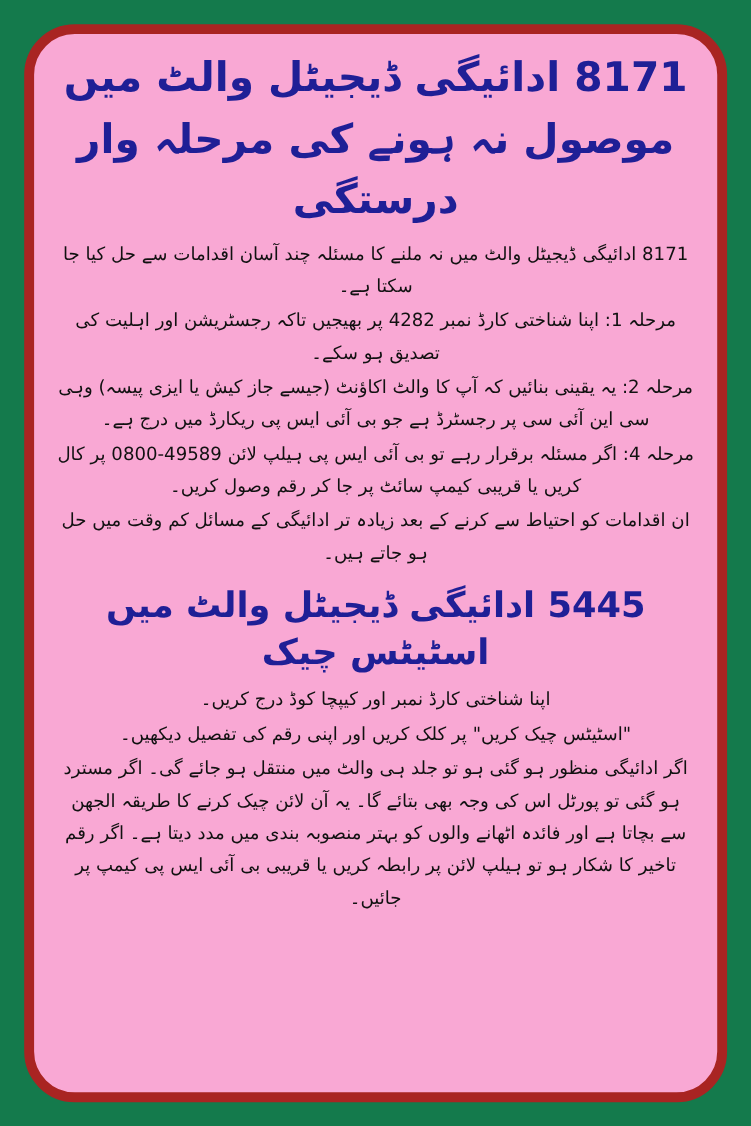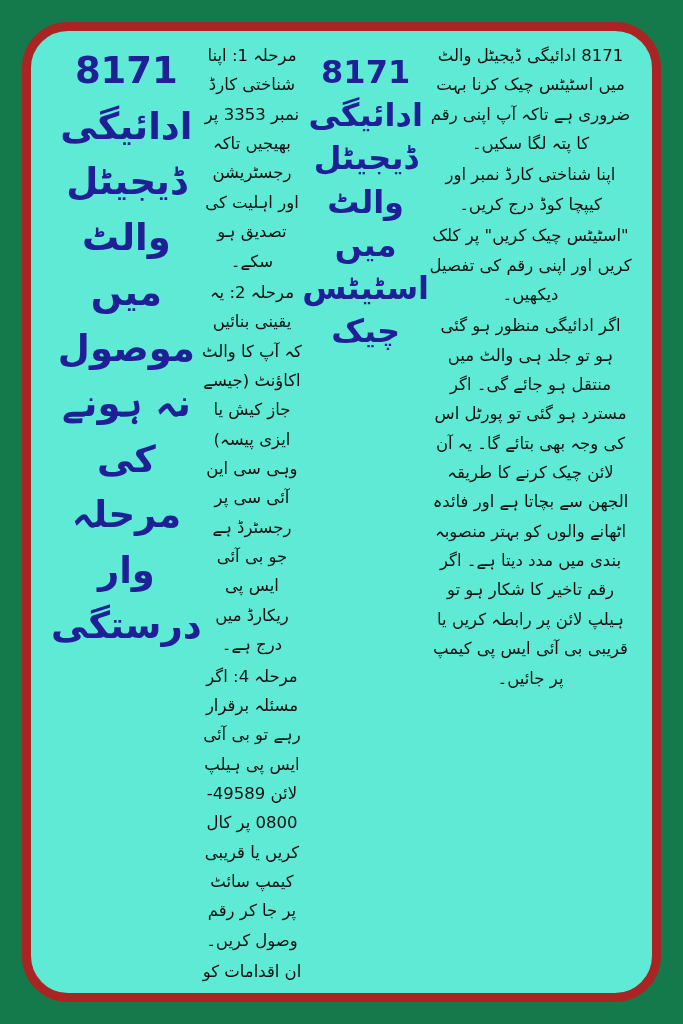--- a/index.html
+++ b/index.html
@@ -5,25 +5,25 @@
   html, body { margin: 0; padding: 0; }
   body {
     width: 683px; height: 1024px;
     background: #147a4c;
     position: relative;
     font-family: "DejaVu Sans", sans-serif;
     overflow: hidden;
   }
   .card {
     position: absolute; inset: 22px;
-    background: #5eead4;
+    background: #f9a8d4;
     border: 9px solid #a92422;
     border-radius: 46px;
     box-sizing: border-box;
-    display: flex; flex-direction: row;
+    display: flex; flex-direction: column;
     overflow: hidden;
     padding: 10px 20px 16px;
   }
   .heading {
     color: #1f1f96;
     font-weight: bold;
     direction: rtl;
     text-align: center;
     margin: 2px 0 6px;
   }
@@ -39,28 +39,28 @@
   .body-sec p { margin: 0 0 2px; }
 </style>
 </head>
 <body>
 
 <div class="card">
 
   <div class="heading h1">8171 ادائیگی ڈیجیٹل والٹ میں موصول نہ ہونے کی مرحلہ وار درستگی</div>
 
   <div class="body-sec">
-    <p>مرحلہ 1: اپنا شناختی کارڈ نمبر 3353 پر بھیجیں تاکہ رجسٹریشن اور اہلیت کی تصدیق ہو سکے۔</p>
+    <p>8171 ادائیگی ڈیجیٹل والٹ میں نہ ملنے کا مسئلہ چند آسان اقدامات سے حل کیا جا سکتا ہے۔</p>
+    <p>مرحلہ 1: اپنا شناختی کارڈ نمبر 4282 پر بھیجیں تاکہ رجسٹریشن اور اہلیت کی تصدیق ہو سکے۔</p>
     <p>مرحلہ 2: یہ یقینی بنائیں کہ آپ کا والٹ اکاؤنٹ (جیسے جاز کیش یا ایزی پیسہ) وہی سی این آئی سی پر رجسٹرڈ ہے جو بی آئی ایس پی ریکارڈ میں درج ہے۔</p>
     <p>مرحلہ 4: اگر مسئلہ برقرار رہے تو بی آئی ایس پی ہیلپ لائن 49589-0800 پر کال کریں یا قریبی کیمپ سائٹ پر جا کر رقم وصول کریں۔</p>
     <p>ان اقدامات کو احتیاط سے کرنے کے بعد زیادہ تر ادائیگی کے مسائل کم وقت میں حل ہو جاتے ہیں۔</p>
   </div>
 
-  <div class="heading h2">8171 ادائیگی ڈیجیٹل والٹ میں اسٹیٹس چیک</div>
+  <div class="heading h2">5445 ادائیگی ڈیجیٹل والٹ میں اسٹیٹس چیک</div>
 
   <div class="body-sec">
-    <p>8171 ادائیگی ڈیجیٹل والٹ میں اسٹیٹس چیک کرنا بہت ضروری ہے تاکہ آپ اپنی رقم کا پتہ لگا سکیں۔</p>
     <p>اپنا شناختی کارڈ نمبر اور کیپچا کوڈ درج کریں۔</p>
     <p>"اسٹیٹس چیک کریں" پر کلک کریں اور اپنی رقم کی تفصیل دیکھیں۔</p>
     <p>اگر ادائیگی منظور ہو گئی ہو تو جلد ہی والٹ میں منتقل ہو جائے گی۔ اگر مسترد ہو گئی تو پورٹل اس کی وجہ بھی بتائے گا۔ یہ آن لائن چیک کرنے کا طریقہ الجھن سے بچاتا ہے اور فائدہ اٹھانے والوں کو بہتر منصوبہ بندی میں مدد دیتا ہے۔ اگر رقم تاخیر کا شکار ہو تو ہیلپ لائن پر رابطہ کریں یا قریبی بی آئی ایس پی کیمپ پر جائیں۔</p>
   </div>
 
 </div>
 
 </body></html>

